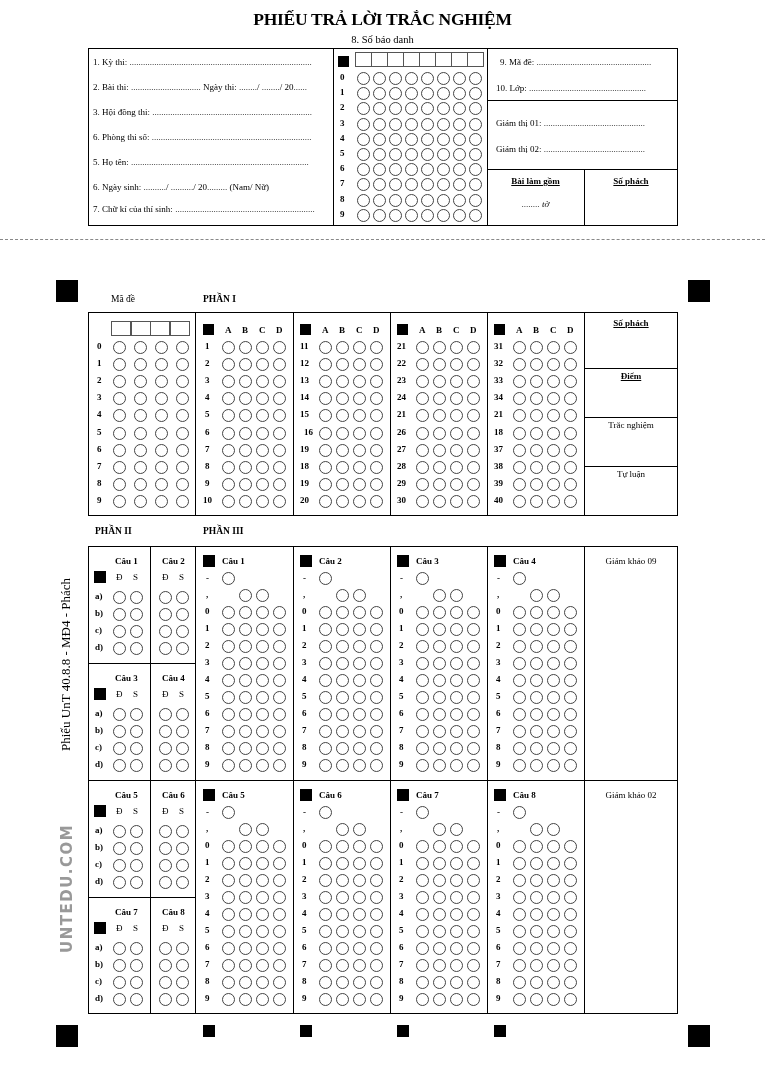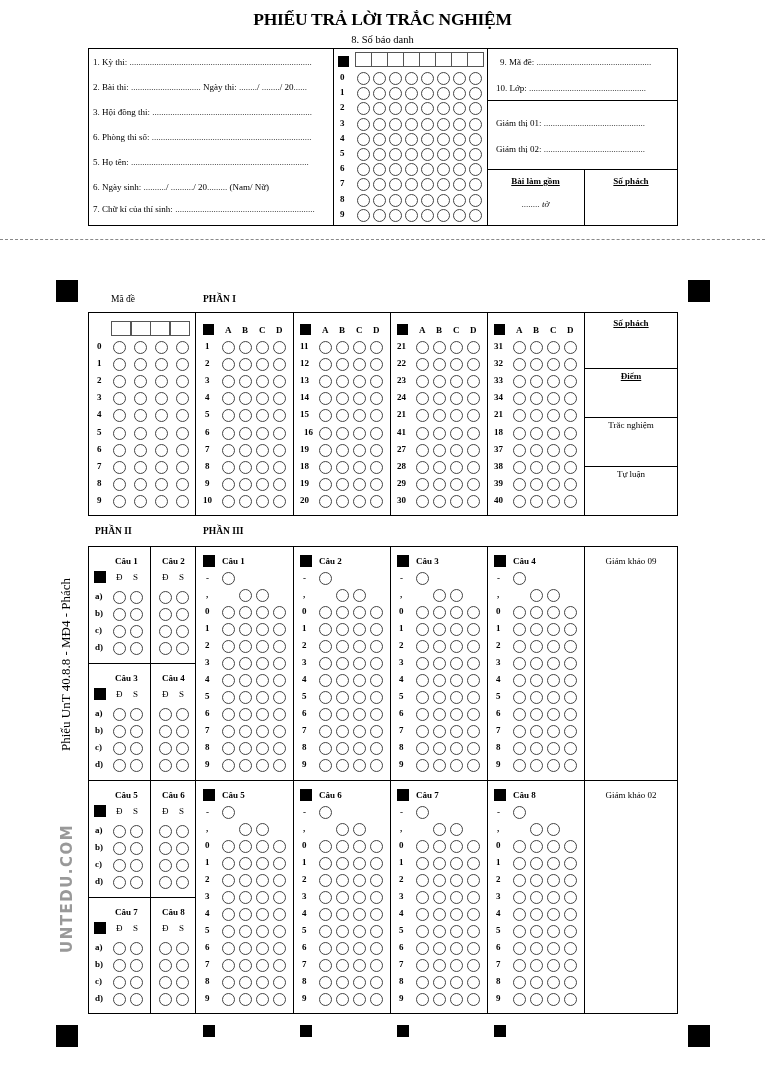--- a/index.html
+++ b/index.html
@@ -373,21 +373,21 @@
     <div class="num" style="left: 397px; top: 392.3px;">24</div>
     <div class="bubble" style="left: 416px; top: 392.3px;"></div>
     <div class="bubble" style="left: 433px; top: 392.3px;"></div>
     <div class="bubble" style="left: 450px; top: 392.3px;"></div>
     <div class="bubble" style="left: 467px; top: 392.3px;"></div>
     <div class="num" style="left: 397px; top: 409.4px;">21</div>
     <div class="bubble" style="left: 416px; top: 409.4px;"></div>
     <div class="bubble" style="left: 433px; top: 409.4px;"></div>
     <div class="bubble" style="left: 450px; top: 409.4px;"></div>
     <div class="bubble" style="left: 467px; top: 409.4px;"></div>
-    <div class="num" style="left: 397px; top: 426.5px;">41</div>
+    <div class="num" style="left: 397px; top: 426.5px;">26</div>
     <div class="bubble" style="left: 416px; top: 426.5px;"></div>
     <div class="bubble" style="left: 433px; top: 426.5px;"></div>
     <div class="bubble" style="left: 450px; top: 426.5px;"></div>
     <div class="bubble" style="left: 467px; top: 426.5px;"></div>
     <div class="num" style="left: 397px; top: 443.6px;">27</div>
     <div class="bubble" style="left: 416px; top: 443.6px;"></div>
     <div class="bubble" style="left: 433px; top: 443.6px;"></div>
     <div class="bubble" style="left: 450px; top: 443.6px;"></div>
     <div class="bubble" style="left: 467px; top: 443.6px;"></div>
     <div class="num" style="left: 397px; top: 460.7px;">28</div>

